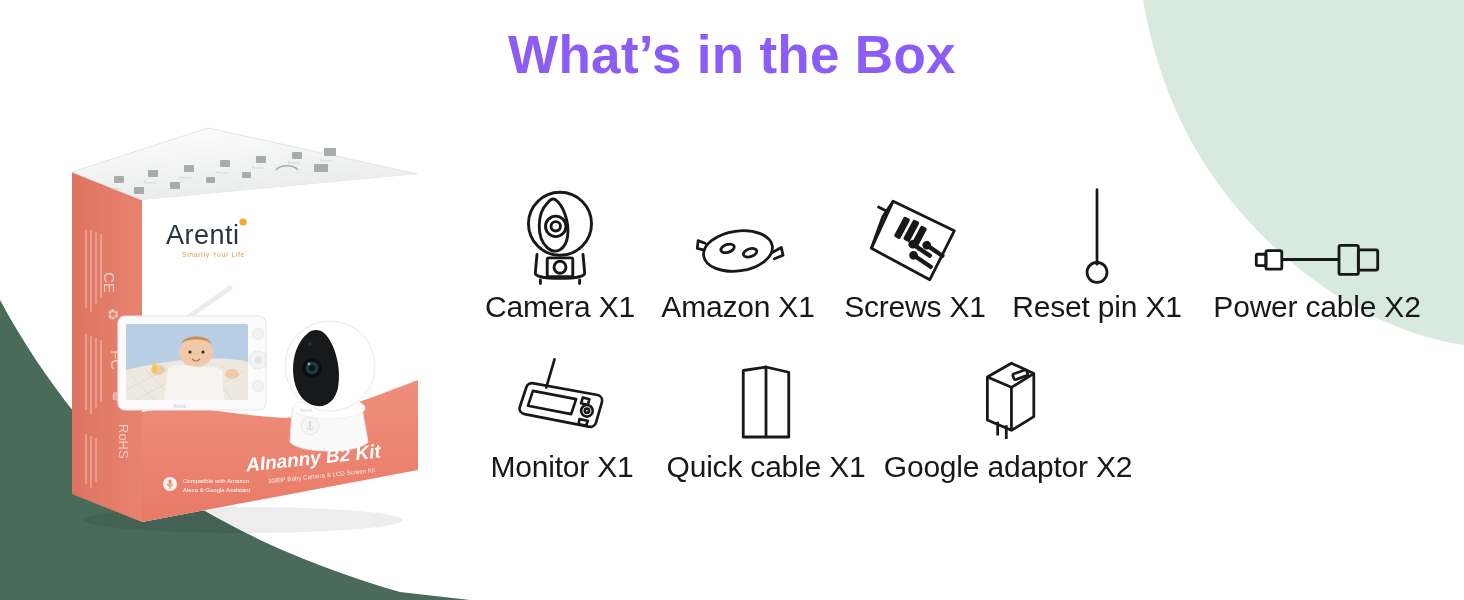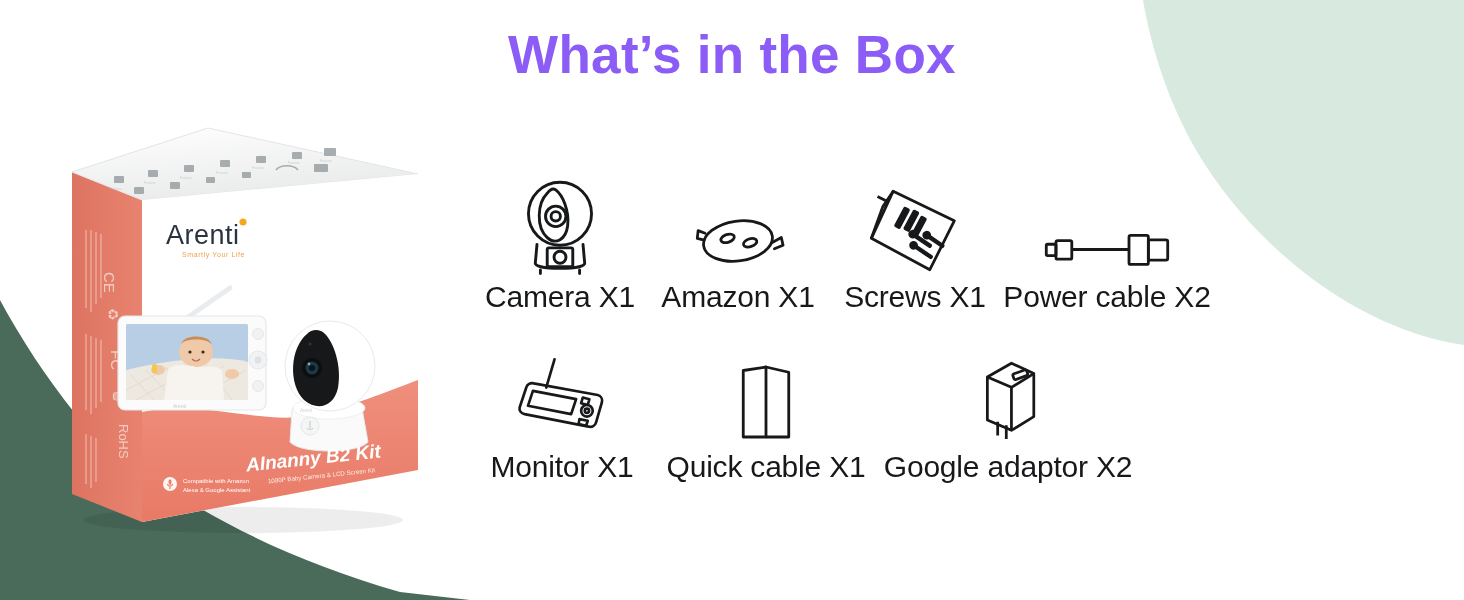--- a/index.html
+++ b/index.html
@@ -25,21 +25,21 @@
     color:#8b5cf6;
     font-family:"Liberation Sans", sans-serif;
   }
 
   
   .boxphoto{position:absolute;left:18px;top:112px;width:430px;height:430px;}
 
   
   .items{position:absolute;left:470px;top:170px;width:980px;height:330px;}
   .row{position:absolute;left:0;width:980px;display:flex;}
-  .row1{top:6px;}
+  .row1{top:16px;}
   .row2{top:176px;}
   .item{display:flex;flex-direction:column;align-items:center;justify-content:flex-end;}
   .glyph{height:100px;display:flex;align-items:flex-end;justify-content:center;}
   .ilabel{
     margin-top:4px;
     font-size:30px;
     color:#17181a;
     white-space:nowrap;
     font-family:"Liberation Sans", sans-serif;
     letter-spacing:-0.2px;
@@ -285,22 +285,33 @@
                 <circle cx="56" cy="74.5" r="5"></circle>
                 <rect x="62" y="54" width="24" height="5" rx="2"></rect>
                 <circle cx="62" cy="56.5" r="5"></circle>
               </g>
             </g>
           </svg>
         </div>
         <div class="ilabel">Screws X1</div>
       </div>
 
-
-      <div class="item" style="width:206px;">
+      <div class="item" style="width:186px;">
+        <div class="glyph">
+          <svg viewBox="0 0 40 110" width="40" height="100">
+            <g fill="none" stroke="#17181a" stroke-width="3" stroke-linecap="round">
+              <line x1="20" y1="4" x2="20" y2="86"></line>
+              <circle cx="20" cy="95" r="11"></circle>
+            </g>
+          </svg>
+        </div>
+        <div class="ilabel">Reset pin X1</div>
+      </div>
+
+      <div class="item" style="width:206px;margin-left:24px;">
         <div class="glyph">
           <svg viewBox="0 0 150 60" width="132" height="53">
             <g fill="none" stroke="#17181a" stroke-width="3.2" stroke-linejoin="round">
               <rect x="6" y="24" width="11" height="13" rx="1.5"></rect>
               <rect x="17" y="20" width="18" height="21" rx="2"></rect>
               <line x1="35" y1="30" x2="100" y2="30"></line>
               <rect x="100" y="14" width="22" height="33" rx="2"></rect>
               <rect x="122" y="19" width="22" height="23" rx="2"></rect>
             </g>
           </svg>

